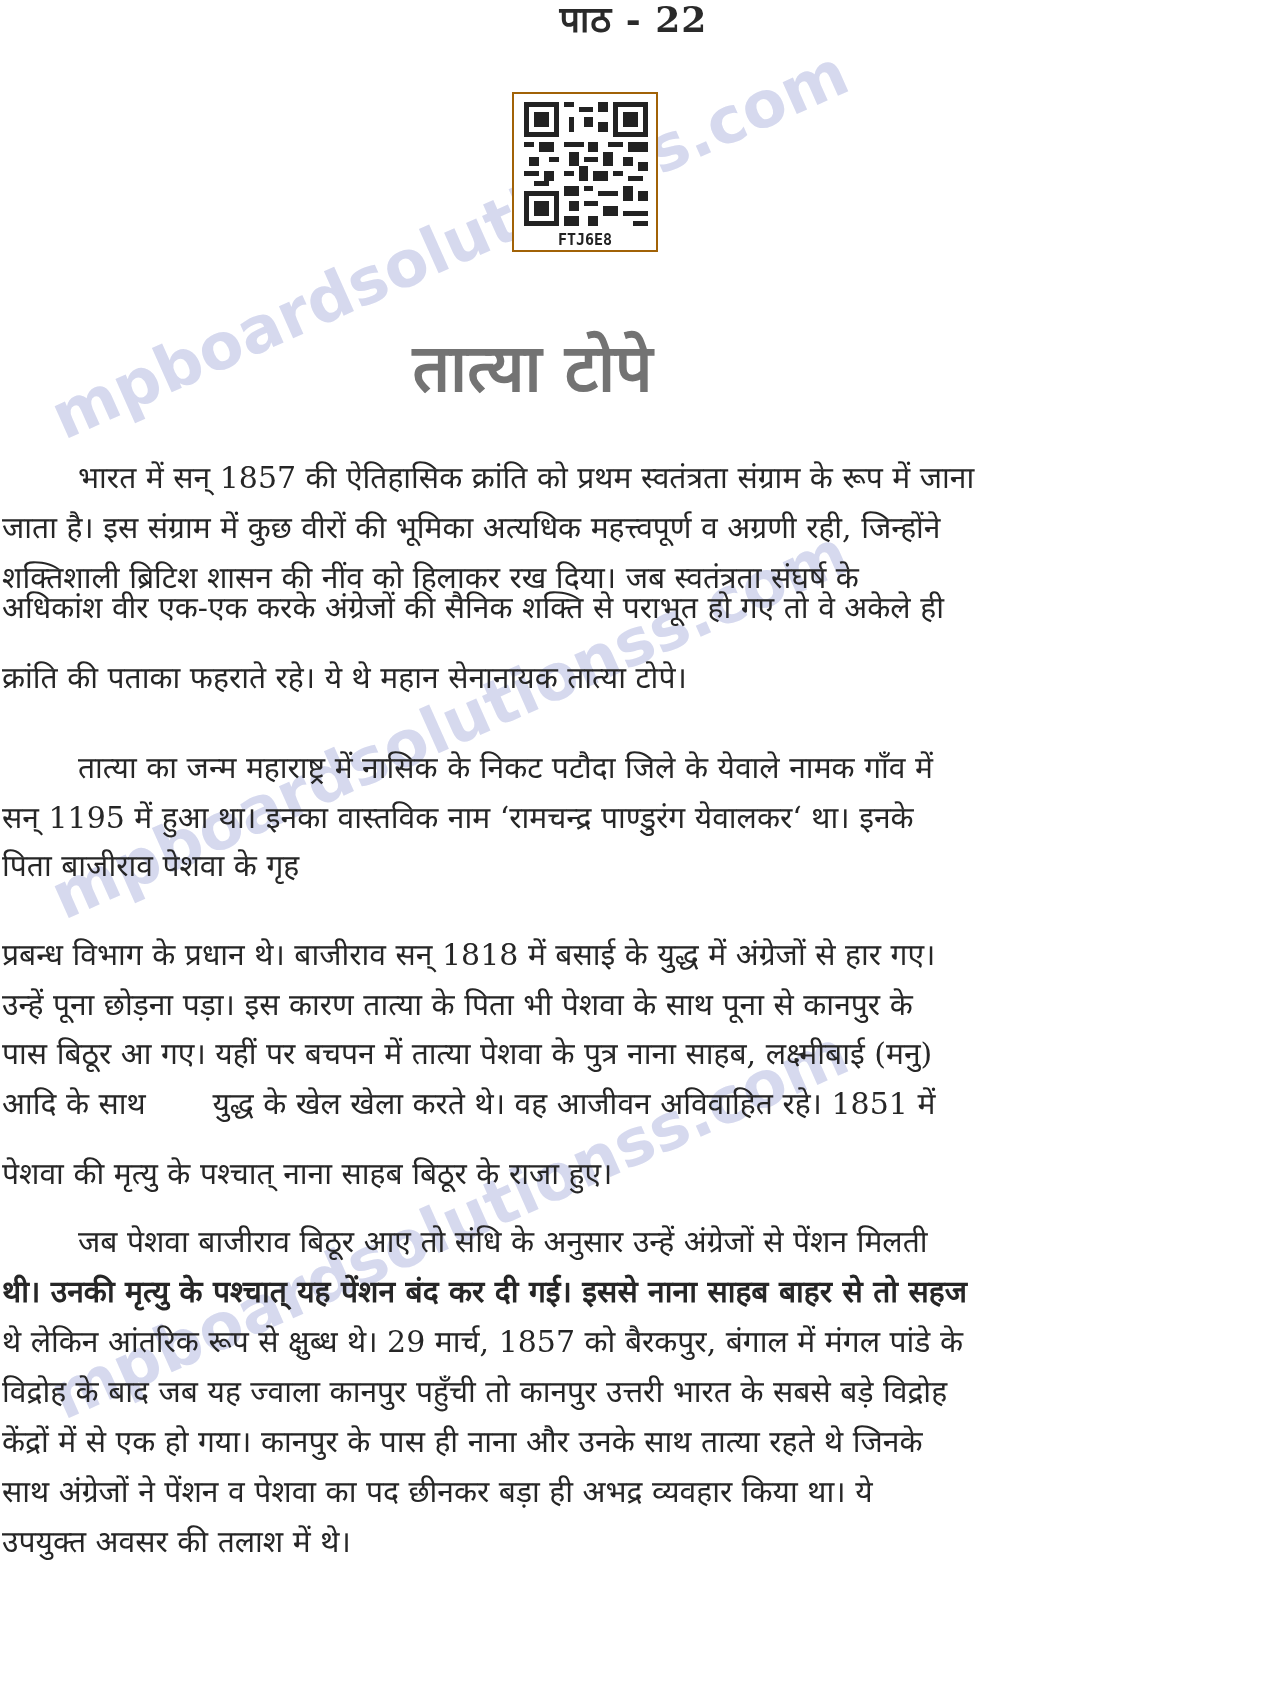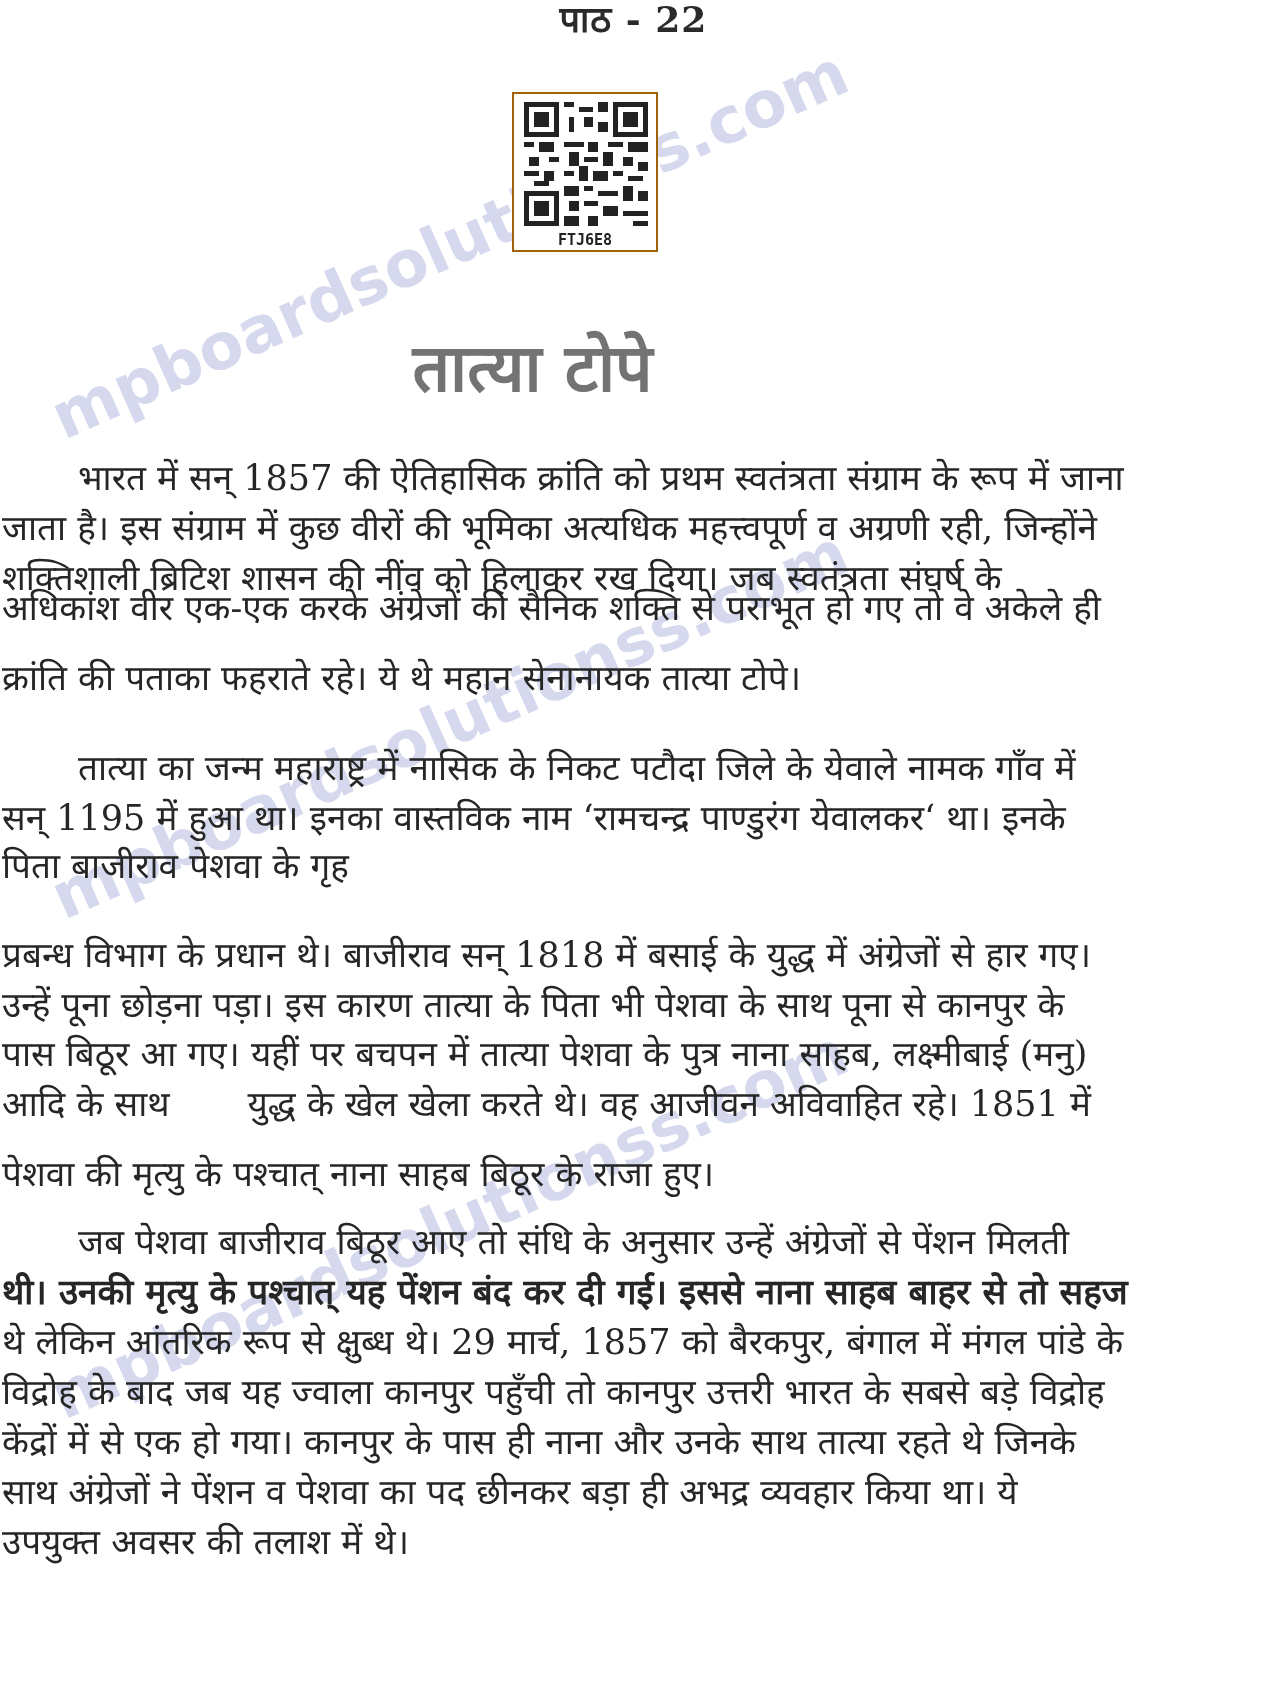--- a/index.html
+++ b/index.html
@@ -9,21 +9,21 @@
          font-size:36px; font-weight:bold; color:#2a2a2a; letter-spacing:1px; }
   .qr-box { position:absolute; left:512px; top:92px; width:146px; height:160px;
          border:2px solid #a16207; background:#fff; box-sizing:border-box; }
   .qr-grid { position:absolute; left:10px; top:8px; width:124px; height:124px; }
   .qr-code-label { position:absolute; left:0; bottom:1px; width:100%; text-align:center;
          font-family:"DejaVu Sans Mono","Liberation Mono",monospace; font-weight:bold; font-size:15px; color:#222; }
   .heading { position:absolute; left:0; top:320px; width:1065px; text-align:center;
          font-family:"DejaVu Sans","Liberation Sans",sans-serif; font-weight:bold; font-size:66px; color:#737373; }
   .watermark { position:absolute; color:#cfd3ec; font-family:"DejaVu Sans","Liberation Sans",sans-serif;
          font-weight:bold; font-size:64px; white-space:nowrap; transform-origin:left bottom; opacity:0.85; }
-  .line { position:absolute; left:2px; width:1262px; font-size:35px; white-space:nowrap;
+  .line { position:absolute; left:2px; width:1262px; font-size:30px; white-space:nowrap;
          color:#262626; line-height:40px; }
   .indent { left:78px; }
 </style>
 </head>
 <body>
 
 <div>
 
   <div class="watermark" style="left:70px; top:380px; transform:rotate(-24deg);">mpboardsolutionss.com</div>
   <div class="watermark" style="left:70px; top:860px; transform:rotate(-24deg);">mpboardsolutionss.com</div>

